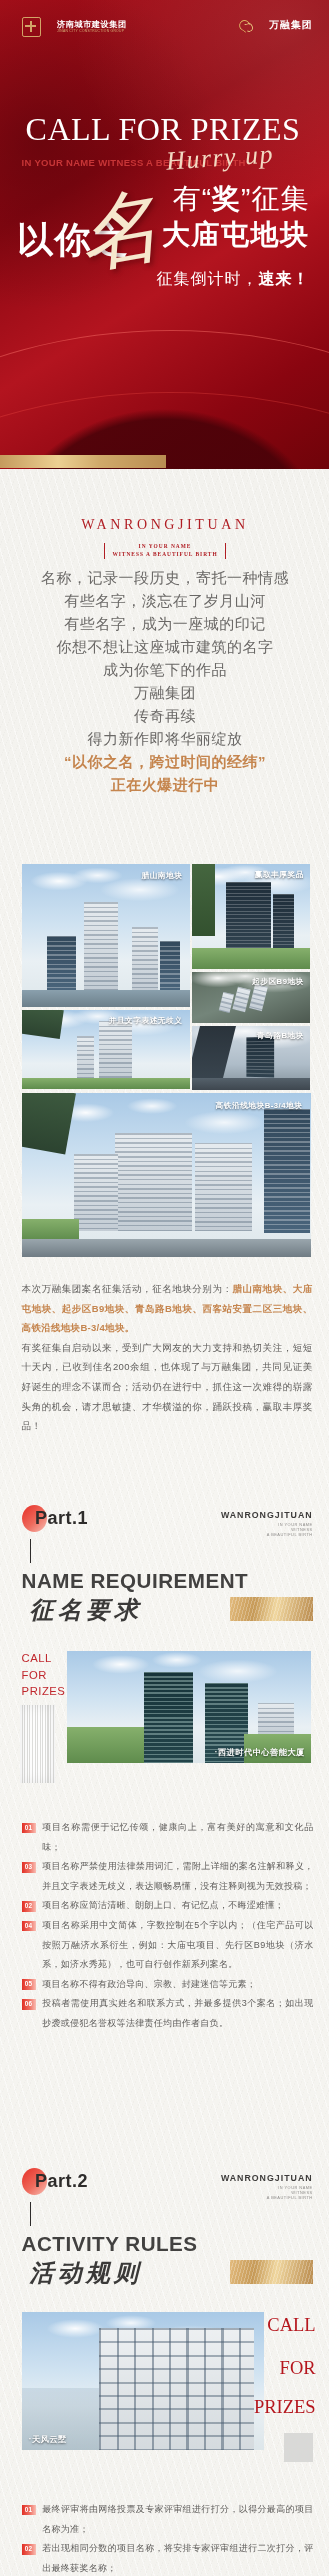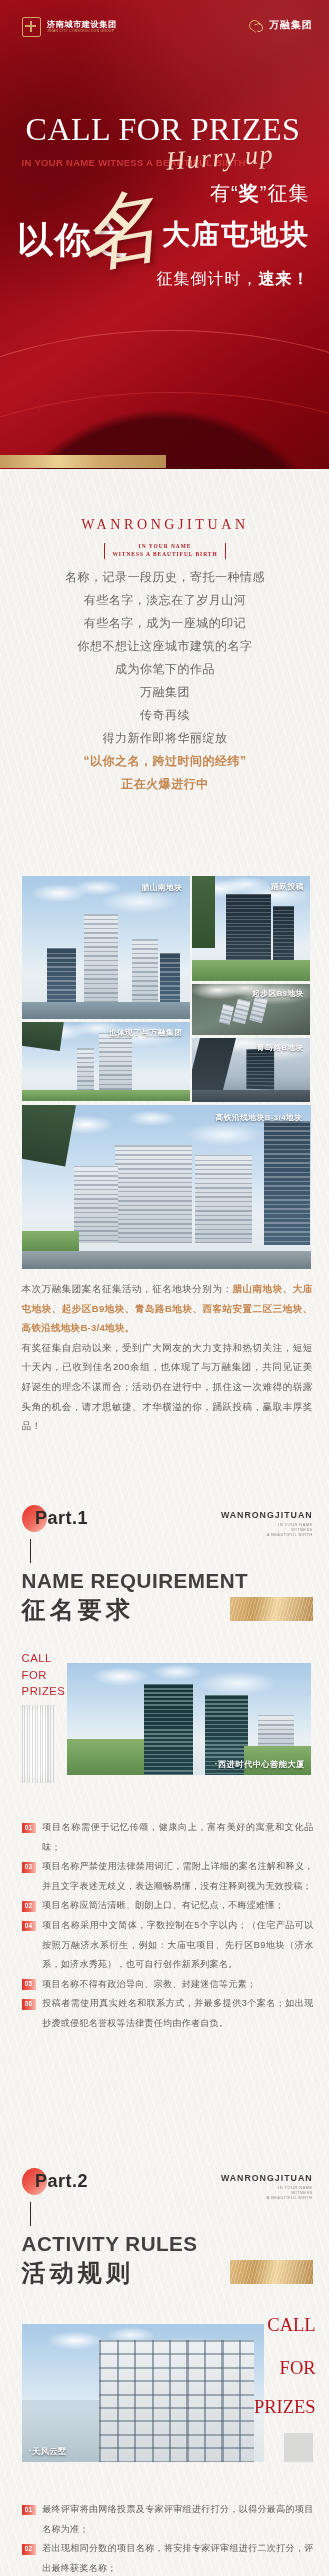--- a/index.html
+++ b/index.html
@@ -10,21 +10,21 @@
   .hero{position:absolute;left:0;top:0;width:330px;height:469px;overflow:hidden;
     background:
       radial-gradient(90% 55% at 50% 118%, rgba(70,2,8,.85) 0 52%, transparent 56%),
       radial-gradient(120% 70% at 88% 6%, rgba(255,160,150,.18), transparent 55%),
       radial-gradient(90% 60% at 12% 30%, rgba(60,0,5,.45), transparent 60%),
       linear-gradient(148deg,#a80f1a 0%,#8c0712 34%,#b3141f 58%,#8a0510 82%,#6f0309 100%);}
   .arc{position:absolute;border-radius:50%;border:1px solid rgba(255,120,110,.45);}
   .arc1{width:773px;height:505px;left:-216px;top:330px;border-width:1px;}
   .arc2{width:876px;height:618px;left:-268px;top:392px;border-color:rgba(255,90,80,.28);}
 
-  .logo{position:absolute;display:flex;align-items:center;gap:6px;}
+  .logo{position:absolute;display:flex;align-items:center;gap:16px;}
   .logo-l{left:21.6px;top:17px;}
   .logo-emblem{width:17.5px;height:17.5px;border:1px solid #d2a568;border-radius:2.1px;position:relative;flex:0 0 auto;}
   .logo-emblem:before,.logo-emblem:after{content:"";position:absolute;background:#d2a568;}
   .logo-emblem:before{left:7.2px;top:2.6px;width:2.1px;height:11.3px;}
   .logo-emblem:after{left:2.6px;top:7.2px;width:11.3px;height:2.1px;}
   .logo-l .t1{color:#fff;font-size:8.2px;font-weight:bold;letter-spacing:0.5px;line-height:9.3px;}
   .logo-l .t2{color:#d8b078;font-size:3.3px;letter-spacing:0.3px;line-height:4.6px;}
   .logo-r{right:17.5px;top:18.5px;}
   .swirl{width:15.5px;height:13.4px;position:relative;flex:0 0 auto;}
   .swirl:before{content:"";position:absolute;left:1px;top:1px;width:9.3px;height:9.3px;border-radius:50% 50% 0 50%;
@@ -32,21 +32,21 @@
   .swirl:after{content:"";position:absolute;right:0.5px;bottom:0;width:6.2px;height:7.2px;border-radius:0 50% 50% 50%;
     border:1.5px solid #e7c37e;border-left-color:transparent;transform:rotate(-15deg);}
   .logo-r .t1{color:#fff;font-size:9.8px;font-weight:bold;letter-spacing:1px;}
 
   .hero-title{position:absolute;left:0;top:111px;width:326px;text-align:center;color:#fff;
     font-family:"Liberation Serif",serif;font-size:32px;letter-spacing:0.5px;white-space:nowrap;}
   .hero-tag{position:absolute;left:21.6px;top:157px;color:rgba(214,62,62,.85);font-size:9.5px;
     font-weight:bold;letter-spacing:0.3px;white-space:nowrap;}
   .hero-script{position:absolute;left:166px;top:143px;color:#f2d9c2;font-family:"Liberation Serif",serif;
     font-style:italic;font-size:26px;transform:rotate(-4deg);letter-spacing:1.5px;}
-  .hero-prize{position:absolute;right:20.6px;top:180px;color:#fff;font-size:20px;letter-spacing:1px;white-space:nowrap;}
+  .hero-prize{position:absolute;right:20.6px;top:180px;color:#fff;font-size:28px;letter-spacing:1px;white-space:nowrap;}
   .hero-prize b{font-weight:bold;}
   .hero-name-l{position:absolute;left:17px;top:216px;color:#fff;font-size:36px;font-weight:bold;letter-spacing:1.5px;font-family:Liberation Mono, monospace;}
   .hero-callig{position:absolute;left:78px;top:190px;width:82px;text-align:center;color:#f6e7cd;
     font-family:"Liberation Serif",serif;font-style:italic;font-size:81px;line-height:82px;
     transform:rotate(-10deg);text-shadow:2.1px 3.1px 5.2px rgba(60,0,4,.4);}
   .hero-name-r{position:absolute;right:20.6px;top:216px;color:#fff;font-size:28px;font-weight:bold;letter-spacing:1.5px;}
   .hero-count{position:absolute;right:20.6px;top:269px;color:#fff;font-size:16px;letter-spacing:1px;}
   .hero-count b{font-weight:bold;}
   .gold-strip{position:absolute;left:0;top:455px;width:166px;height:13.4px;
     background:linear-gradient(90deg,#c59a5d,#ecd092 35%,#d0a96a 60%,#b98d52 100%);}
@@ -59,26 +59,26 @@
       linear-gradient(180deg,#f3f2ee,#f6f5f1 30%,#f2f1ed);}
 
   .brand-center{position:absolute;left:0;top:517px;width:330px;text-align:center;color:#b01d23;
     font-family:"Liberation Serif",serif;font-size:14px;letter-spacing:3.6px;}
   .brand-sub{position:absolute;left:0;top:543px;width:330px;display:flex;justify-content:center;align-items:center;gap:7.2px;color:#b01d23;}
   .brand-sub .bar{width:1px;height:15.5px;background:#b01d23;}
   .brand-sub .lines{font-size:5.4px;font-weight:bold;letter-spacing:1px;text-align:center;line-height:7.7px;
     font-family:"Liberation Serif",serif;}
 
   .intro{position:absolute;left:0;top:566px;width:330px;text-align:center;}
-  .intro div{height:23px;line-height:23px;font-size:12px;color:#6a6866;letter-spacing:0.5px;}
+  .intro div{height:23px;line-height:23px;font-size:15px;color:#6a6866;letter-spacing:0.5px;}
   .intro div.gold{color:#c5854e;font-weight:bold;}
 
   
   .render{position:absolute;overflow:hidden;
-    background:linear-gradient(180deg,#a9c9e6 0%,#cfe2f1 42%,#e9f0f4 68%,#dde6ea 100%);margin-top:12px;}
+    background:linear-gradient(180deg,#a9c9e6 0%,#cfe2f1 42%,#e9f0f4 68%,#dde6ea 100%);}
   .render:before{content:"";position:absolute;inset:0;
     background:
       radial-gradient(41px 13.4px at 22% 12%, rgba(255,255,255,.95), transparent 70%),
       radial-gradient(57px 16.5px at 70% 18%, rgba(255,255,255,.8), transparent 70%),
       radial-gradient(36px 11.3px at 45% 8%, rgba(255,255,255,.85), transparent 70%);}
   .tw{position:absolute;background-image:
       repeating-linear-gradient(180deg,rgba(255,255,255,.30) 0 1.5px,transparent 1.5px 4.6px),
       linear-gradient(180deg,#33495c,#49647b);}
   .tw.light{background-image:
       repeating-linear-gradient(180deg,rgba(70,90,110,.35) 0 1.5px,transparent 1.5px 4.6px),
@@ -111,22 +111,22 @@
   .part-head{position:absolute;left:21.6px;width:291px;height:134px;}
   .ph-circle{position:absolute;left:0;top:0;width:25px;height:27px;border-radius:50%;
     background:radial-gradient(circle at 30% 30%,#ef5a4e,#e02a24 55%,#f5a99e 100%);
     background:linear-gradient(135deg,#e62e26 0%,#ee6a5c 55%,#f8c0b5 100%);}
   .ph-label{position:absolute;left:13.4px;top:3.1px;font-size:18px;font-weight:bold;color:#2e2c2b;letter-spacing:0.5px;}
   .ph-brand{position:absolute;right:0;top:5.2px;text-align:right;}
   .ph-brand-name{font-size:8.8px;font-weight:bold;color:#3d3b3a;letter-spacing:1px;}
   .ph-brand-sub{margin-top:1.5px;font-size:3.9px;color:#8f8d8b;letter-spacing:0.5px;line-height:5.2px;}
   .ph-vline{position:absolute;left:8.2px;top:34px;width:1.5px;height:24px;background:#2e2c2b;}
   .ph-en{position:absolute;left:0;top:64px;font-size:20.6px;font-weight:800;color:#424140;letter-spacing:0.5px;white-space:nowrap;}
-  .ph-cn{position:absolute;left:0;top:89px;font-size:24px;font-weight:bold;color:#3a3938;letter-spacing:4.1px;
-    font-family:"Liberation Serif",serif;white-space:nowrap;}
+  .ph-cn{position:absolute;left:8px;top:89px;font-size:24px;font-weight:bold;color:#3a3938;letter-spacing:4.1px;
+    font-family:"Liberation Serif",serif;white-space:nowrap;font-style:italic;}
   .ph-gold{right:0;top:92px;}
 
   
   .items{position:absolute;left:21.6px;width:292px;}
   .item{position:relative;padding-left:20.6px;font-size:9px;line-height:19.6px;color:#5f5d5b;
     text-align:justify;letter-spacing:0.3px;}
   .badge{position:absolute;left:0;top:4.6px;width:14px;height:10.8px;text-align:center;line-height:10.8px;
     font-size:6.4px;font-weight:bold;color:#fff;
     background:linear-gradient(90deg,#e13026 0%,#ee6f62 55%,#f9beb4 100%);}
 
@@ -200,28 +200,28 @@
     <div class="tw light" style="left:110px;bottom:17.5px;width:26px;height:63px;"></div>
     <div class="tw" style="left:138px;bottom:17.5px;width:20.6px;height:49px;"></div>
     <div class="ground" style="height:17.5px;"></div>
     <div class="img-label" style="right:7.2px;top:7.2px;">腊山南地块</div>
   </div>
   <div class="render" style="left:21.6px;top:1010px;width:168px;height:79px;">
     <div class="tw light" style="left:77px;bottom:10.3px;width:33px;height:58px;"></div>
     <div class="tw light" style="left:55px;bottom:10.3px;width:17.5px;height:43px;"></div>
     <div class="green" style="left:0;bottom:0;width:100%;height:11.3px;"></div>
     <div class="tw dark" style="left:-5.2px;top:-3.1px;width:46px;height:29px;transform:rotate(8deg);background:linear-gradient(180deg,#3d5a3f,#2c4330);"></div>
-    <div class="img-label" style="right:7.2px;top:6.2px;">也体现了与万融集团</div>
+    <div class="img-label" style="right:7.2px;top:6.2px;">并且文字表述无歧义</div>
   </div>
   <div class="render" style="left:192px;top:864px;width:118px;height:105px;">
     <div class="tw dark" style="left:34px;bottom:20.6px;width:45px;height:66px;"></div>
     <div class="tw dark" style="left:81px;bottom:20.6px;width:20.6px;height:54px;"></div>
     <div class="green" style="left:0;bottom:0;width:100%;height:20.6px;"></div>
     <div class="tw" style="left:0;top:0;width:23px;height:72px;background:linear-gradient(180deg,#45663f,#33512f);"></div>
-    <div class="img-label" style="right:6.2px;top:6.2px;">踊跃投稿</div>
+    <div class="img-label" style="right:6.2px;top:6.2px;">赢取丰厚奖品</div>
   </div>
   <div class="render" style="left:192px;top:972px;width:118px;height:51px;background:linear-gradient(160deg,#5c6b5f,#74857a 50%,#4c584f);">
     <div class="tw light" style="left:43px;top:15.5px;width:13.4px;height:23px;transform:rotate(14deg);"></div>
     <div class="tw light" style="left:60px;top:13.4px;width:13.4px;height:25px;transform:rotate(14deg);"></div>
     <div class="tw light" style="left:29px;top:20.6px;width:11.3px;height:18.5px;transform:rotate(14deg);"></div>
     <div class="img-label" style="right:6.2px;top:5.2px;">起步区B9地块</div>
   </div>
   <div class="render" style="left:192px;top:1026px;width:118px;height:64px;background:linear-gradient(180deg,#cfd9e2 0%,#aebcc8 60%,#7e8c96 100%);">
     <div class="tw dark" style="left:54px;bottom:13.4px;width:28px;height:40px;transform:perspective(103px) rotateY(-8deg);"></div>
     <div class="tw dark" style="left:0;top:0;width:36px;height:64px;transform:skewX(-14deg);background:linear-gradient(180deg,#2a333b,#3c4852);"></div>

